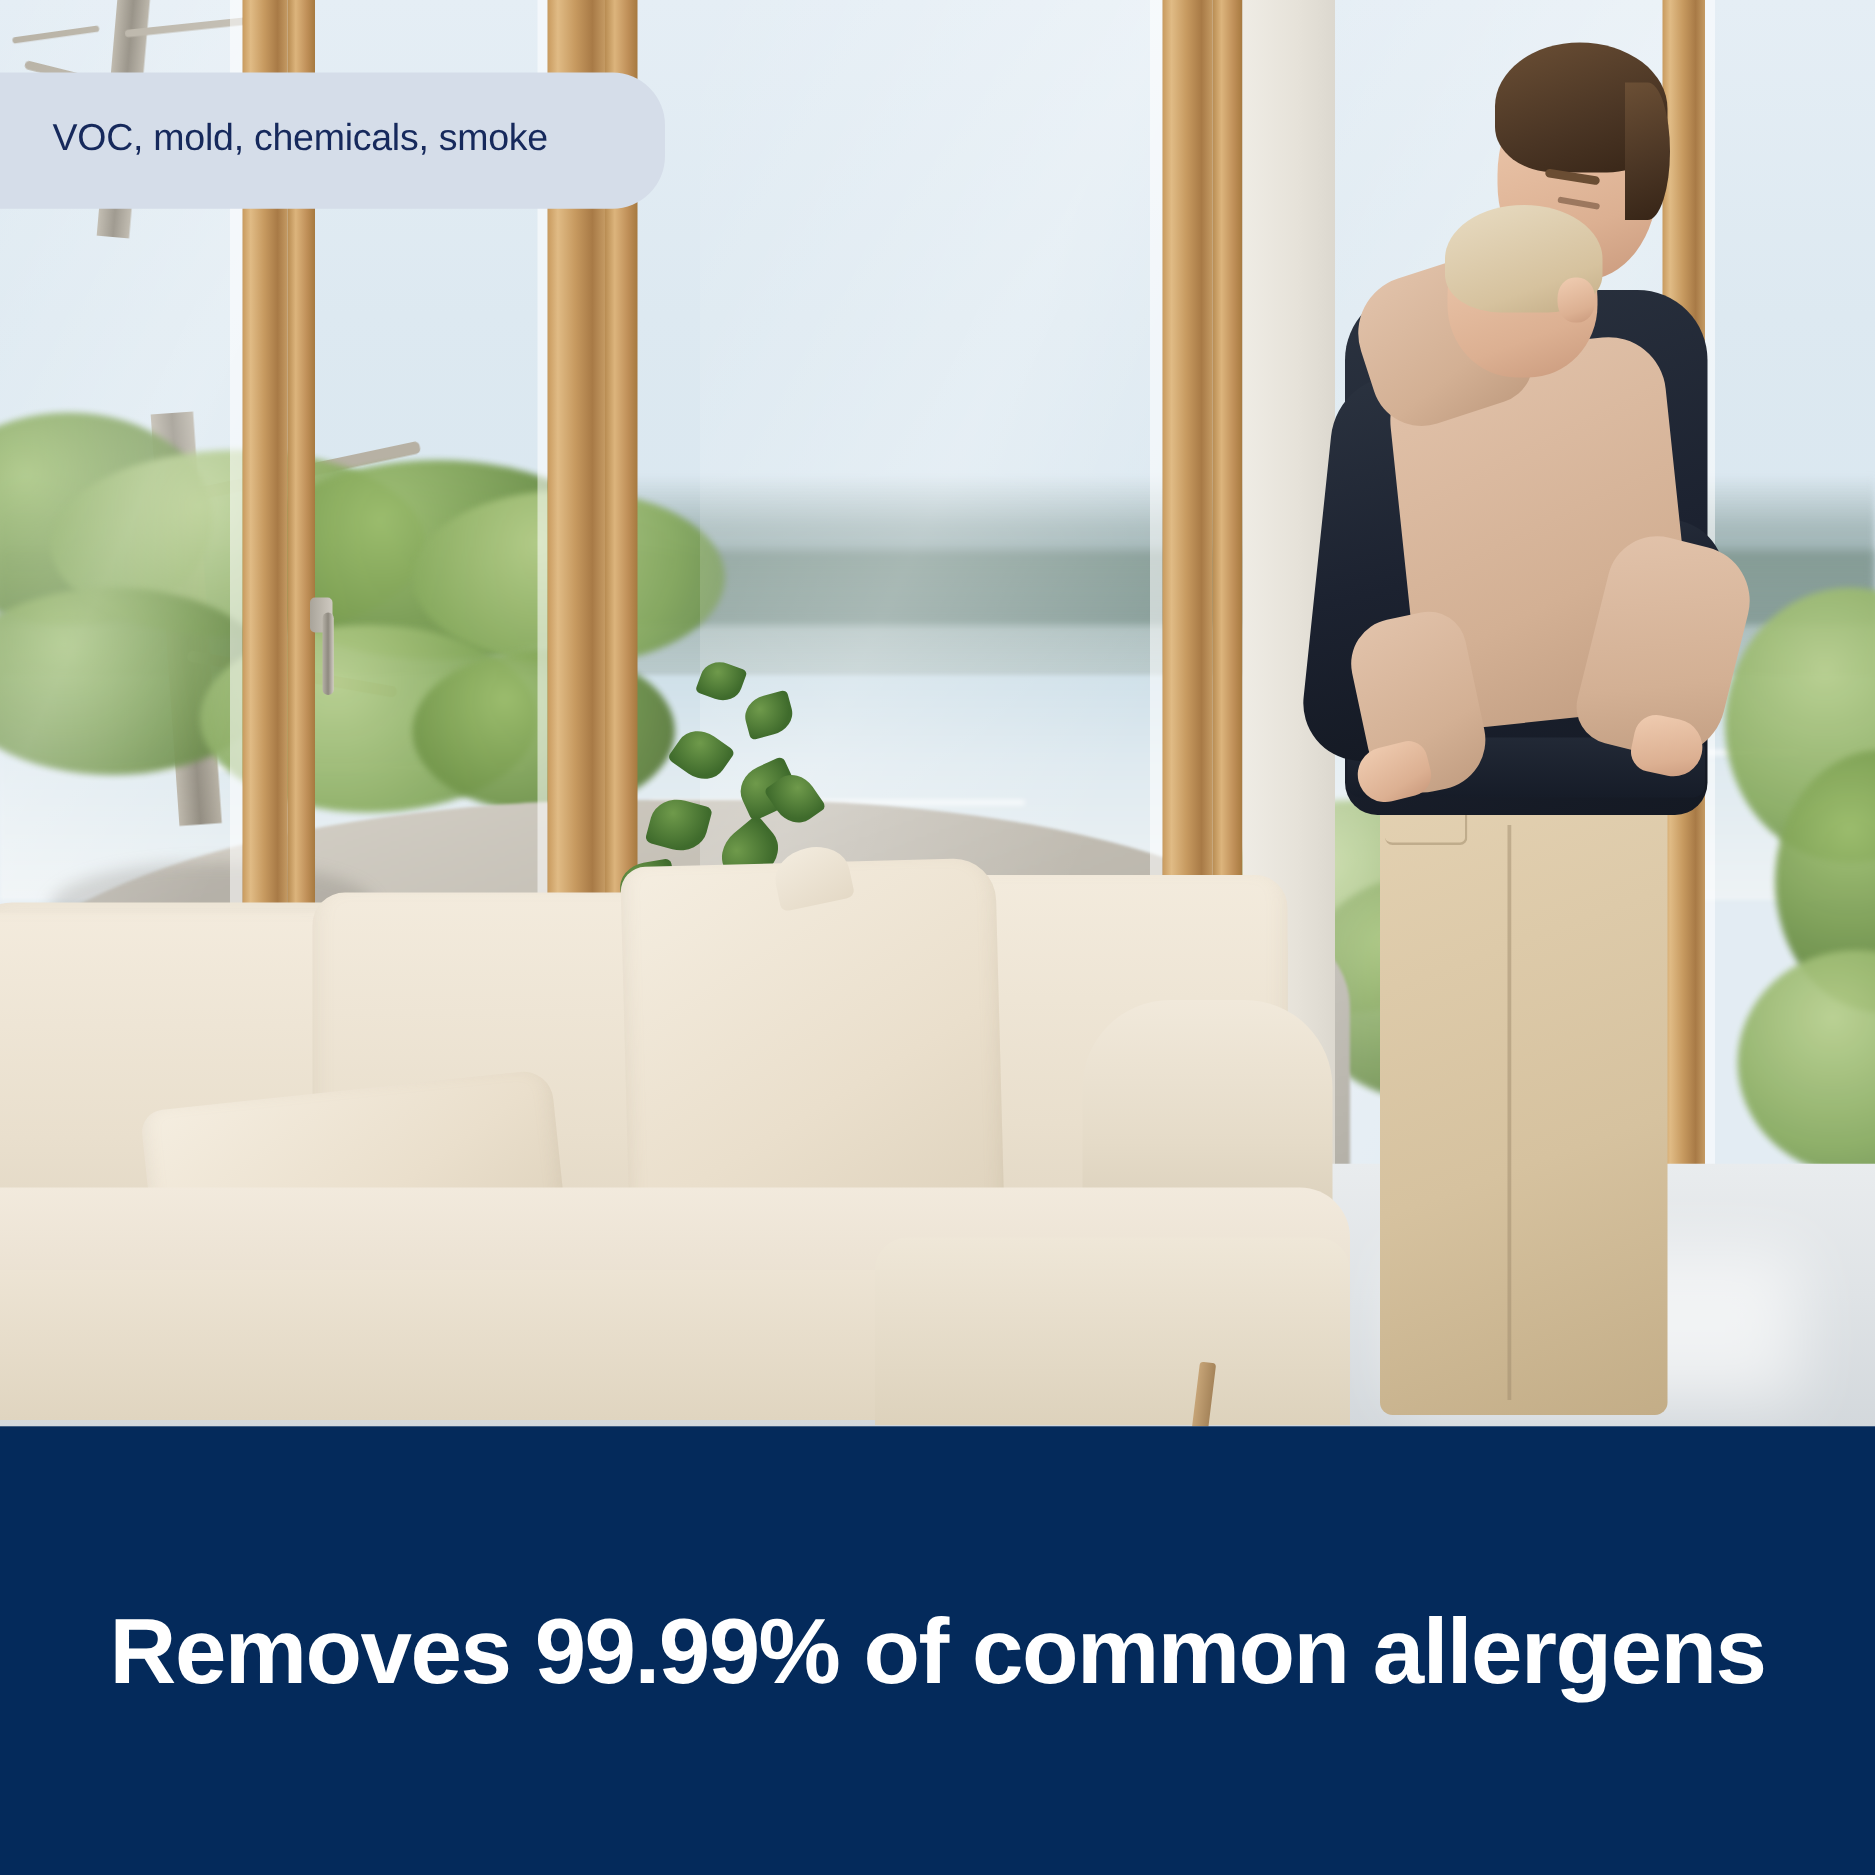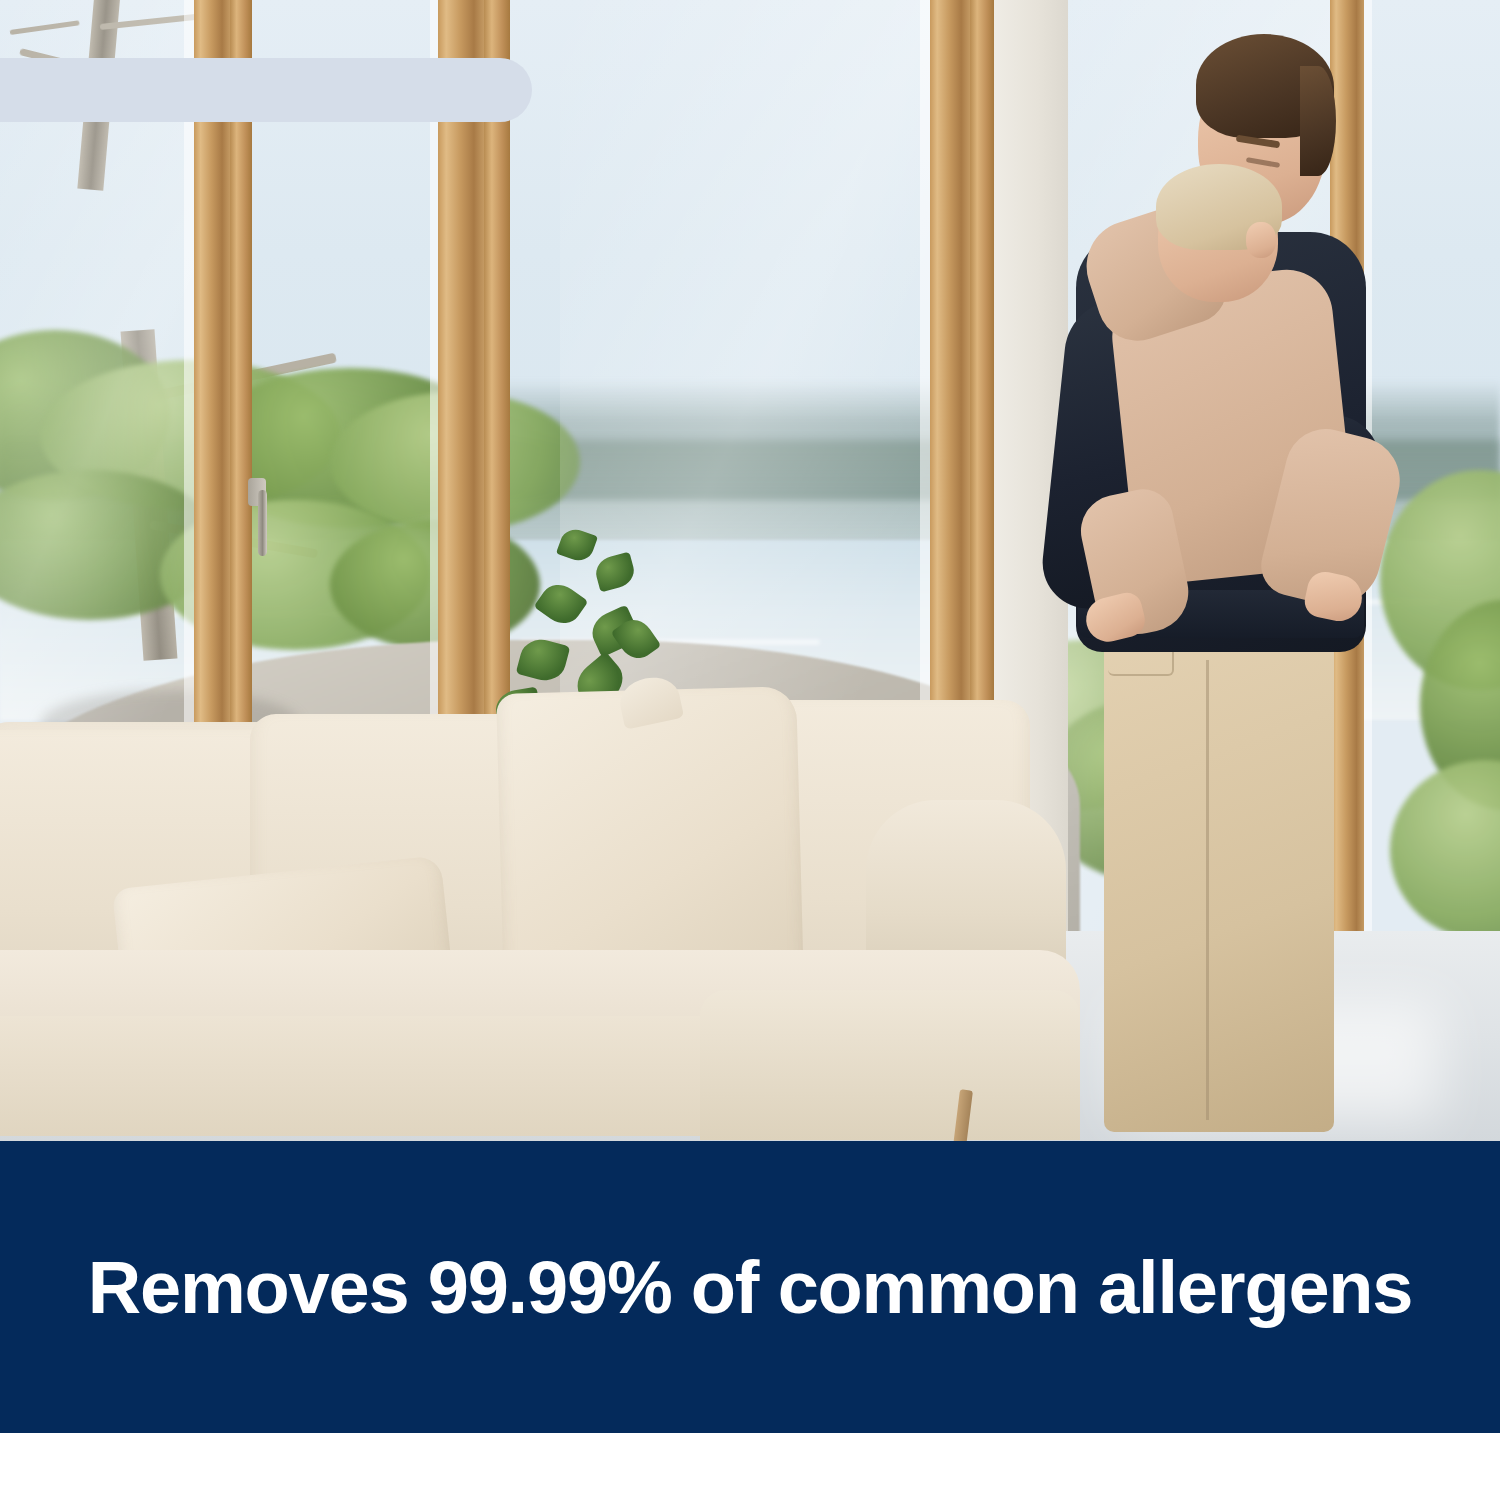--- a/index.html
+++ b/index.html
@@ -97,21 +97,21 @@
   #callout .c-title { font-size:30px; font-weight:bold; color:#14265a;
      letter-spacing:-.2px; margin-bottom:9px; }
   #callout .c-line { font-size:30px; color:#16295c; line-height:45px;
      letter-spacing:-.2px; }
 
   
   #disclaimer { position:absolute; left:0; top:1090px; width:1500px;
      text-align:center; font-size:17px; color:#1d2d4e; letter-spacing:.1px; }
 
   
-  #banner { position:absolute; left:0; top:1141px; width:1500px; height:292px;
+  #banner { position:absolute; left:0; top:1141px; width:1500px; height:359px;
      background:#042a5b; display:flex; align-items:center; justify-content:center; }
   #banner .headline { font-size:74px; font-weight:bold; color:#fff;
      letter-spacing:-1.2px; text-align:center; white-space:nowrap; }
 </style>
 </head>
 <body>
 
 <div id="stage">
 
   <div id="photo">
@@ -244,19 +244,20 @@
       <div class="sofa-seat" style="left:-40px;top:950px;width:1120px;height:180px;background:linear-gradient(180deg,#f2eadd,#e8dece 55%,#d9cfba);border-radius:34px 40px 10px 10px;"></div>
       <div style="position:absolute;left:-40px;top:1016px;width:780px;height:120px;background:linear-gradient(180deg,#ede4d4,#e0d5c0);border-radius:30px 40px 0 0;"></div>
       <div style="position:absolute;left:700px;top:990px;width:380px;height:150px;background:linear-gradient(180deg,#efe7d8,#ddd2bc);border-radius:26px 26px 0 0;"></div>
 
       <div class="leg" style="left:960px;top:1090px;width:13px;height:58px;transform:rotate(7deg);"></div>
     </div>
 
   </div>
 
   <div id="callout">
+    <div class="c-line">VOC, mold, chemicals, smoke</div>
   </div>
 
   <div id="banner">
     <div class="headline">Removes 99.99% of common allergens</div>
   </div>
 
 </div>
 
 </body></html>

